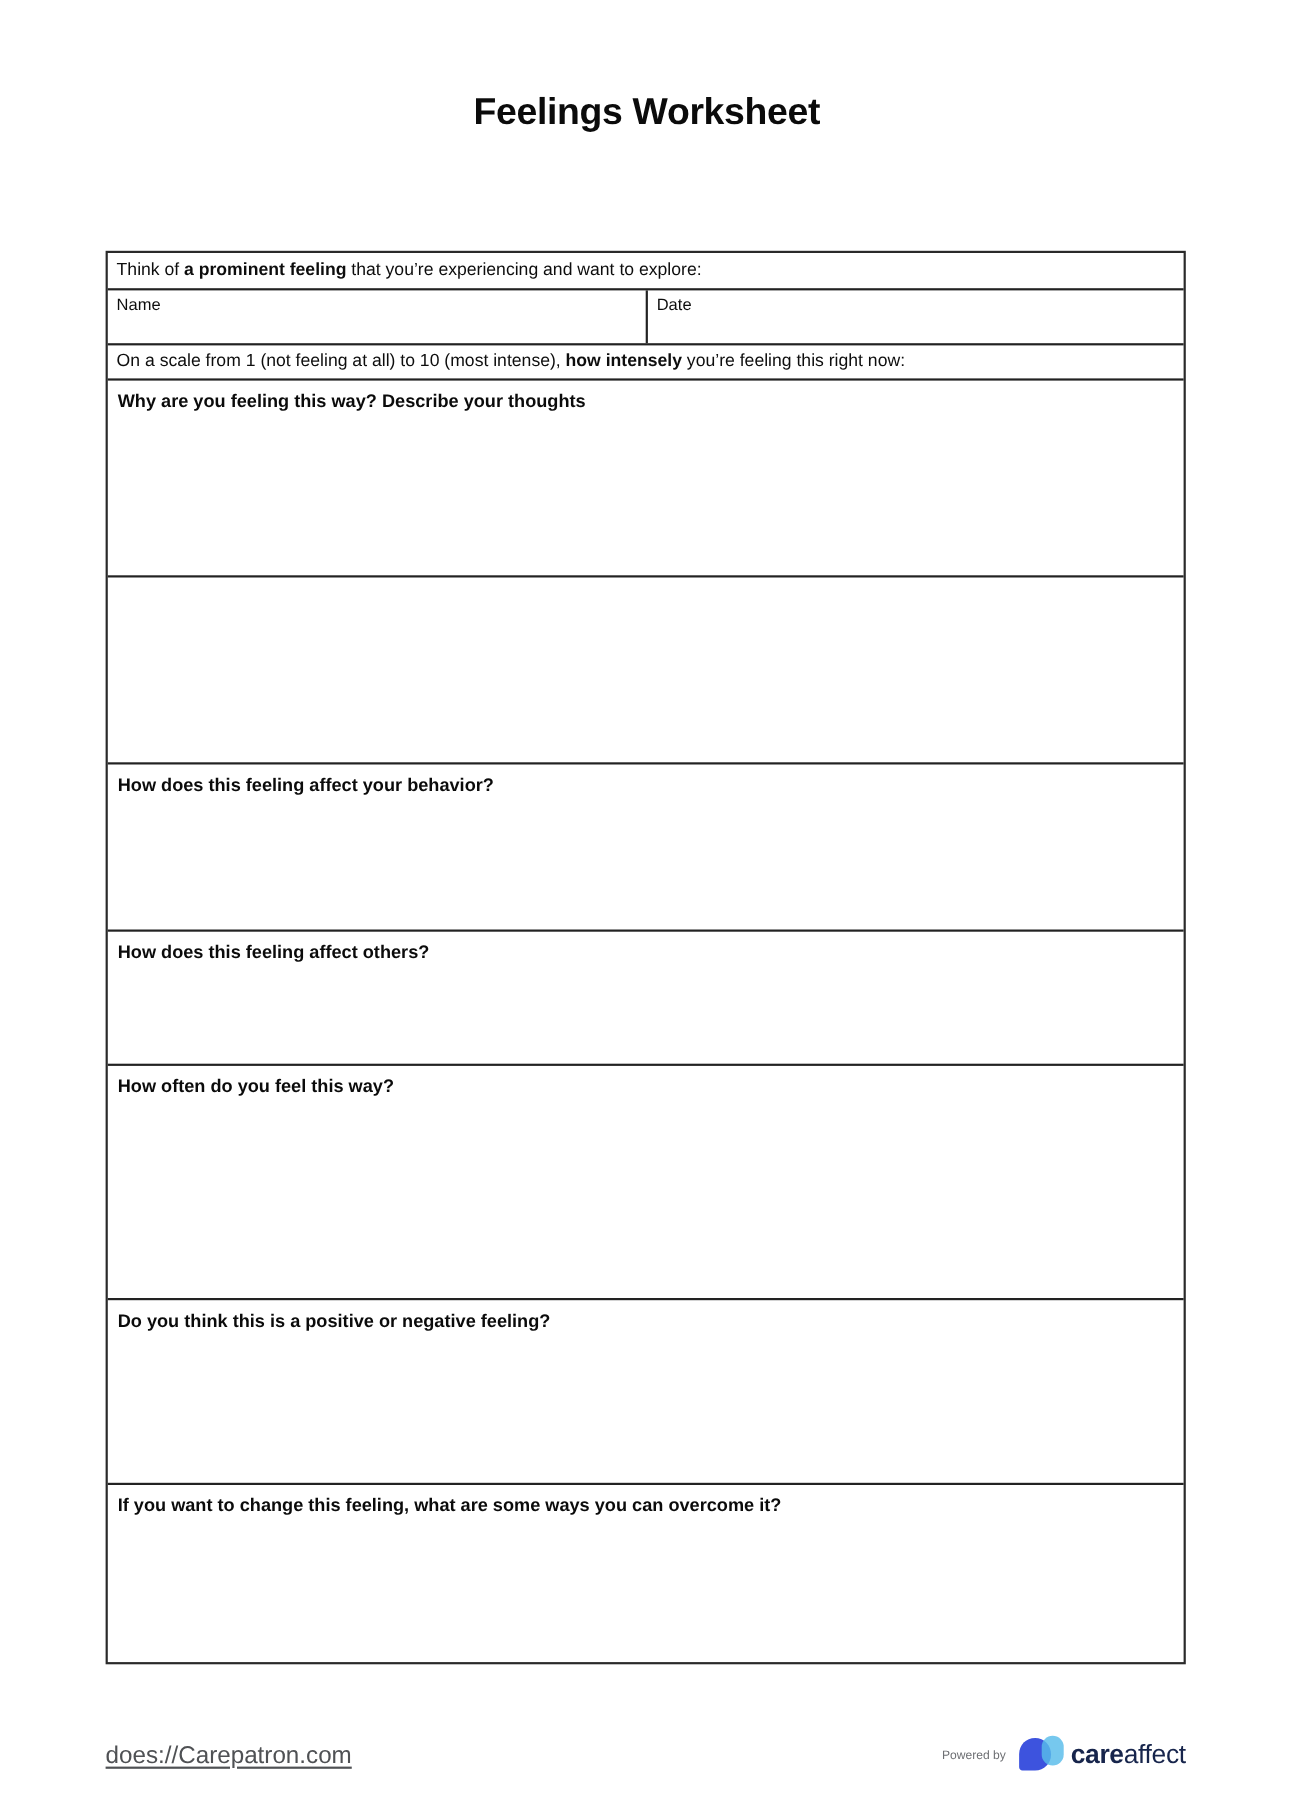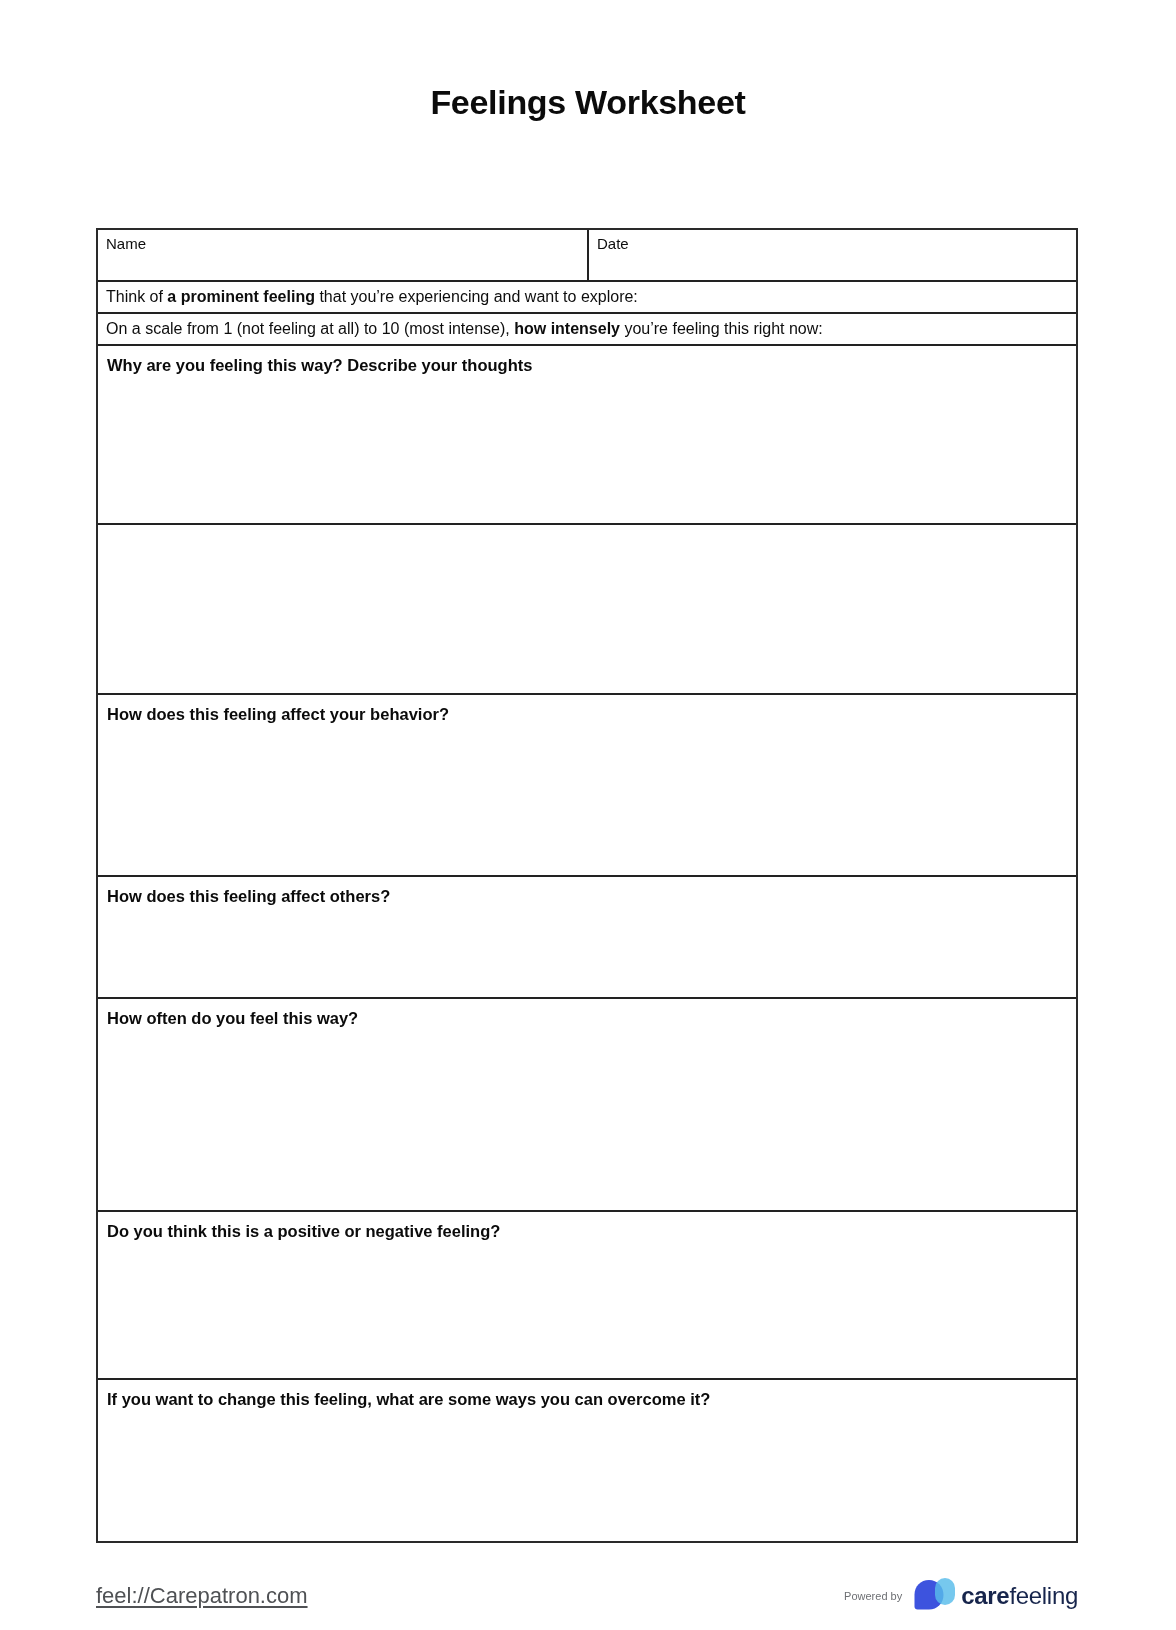--- a/index.html
+++ b/index.html
@@ -83,47 +83,47 @@
 </style>
 </head>
 <body>
 
 <div class="page">
 
   <h1 class="doc-title">Feelings Worksheet</h1>
 
   <div class="sheet">
 
+    <div class="trow prompt-row">
+      <span>Think of </span><span class="b">a prominent feeling</span><span> that you’re experiencing and want to explore:</span>
+    </div>
+
     <div class="trow namedate">
       <div class="cell">
         <span class="cell-label">Name</span>
       </div>
       <div class="cell">
         <span class="cell-label">Date</span>
       </div>
-    </div>
-
-    <div class="trow prompt-row">
-      <span>Think of </span><span class="b">a prominent feeling</span><span> that you’re experiencing and want to explore:</span>
     </div>
 
     <div class="trow prompt-row">
       <span>On a scale from 1 (not feeling at all) to 10 (most intense), </span><span class="b">how intensely</span><span> you’re feeling this right now:</span>
     </div>
 
     <section class="trow qbox" style="height:179px">
       <div class="qlabel">Why are you feeling this way? Describe your thoughts</div>
       <div class="answer-area"></div>
     </section>
 
     <section class="trow qbox" style="height:170px">
       <div class="answer-area"></div>
     </section>
 
-    <section class="trow qbox" style="height:182px">
+    <section class="trow qbox" style="height:152px">
       <div class="qlabel">How does this feeling affect your behavior?</div>
       <div class="answer-area"></div>
     </section>
 
     <section class="trow qbox" style="height:122px">
       <div class="qlabel">How does this feeling affect others?</div>
       <div class="answer-area"></div>
     </section>
 
     <section class="trow qbox" style="height:213px">
@@ -137,26 +137,26 @@
     </section>
 
     <section class="trow qbox" style="height:163px">
       <div class="qlabel">If you want to change this feeling, what are some ways you can overcome it?</div>
       <div class="answer-area"></div>
     </section>
 
   </div>
 
   <div class="footer">
-    <a class="site-link" href="#">feel://Carepatron.com</a>
+    <a class="site-link" href="#">does://Carepatron.com</a>
     <div class="powered">
       <span class="powered-label">Powered by</span>
       <span class="logo-mark">
         <svg width="44" height="38" viewBox="0 0 44 38" xmlns="http://www.w3.org/2000/svg">
           <path d="M17 3 C8.7 3 2.5 9.3 2.5 17.5 L2.5 29.5 C2.5 31.2 3.8 32.5 5.5 32.5 L17 32.5 C25.3 32.5 31.5 26.2 31.5 18 C31.5 9.6 25.3 3 17 3 Z" fill="#3D53DE"></path>
           <rect x="23" y="1" width="20" height="27" rx="10" fill="#58BCEA" fill-opacity="0.82"></rect>
         </svg>
       </span>
-      <span class="brand"><span class="bold">care</span><span>feeling</span></span>
+      <span class="brand"><span class="bold">care</span><span>affect</span></span>
     </div>
   </div>
 
 </div>
 
 </body></html>

